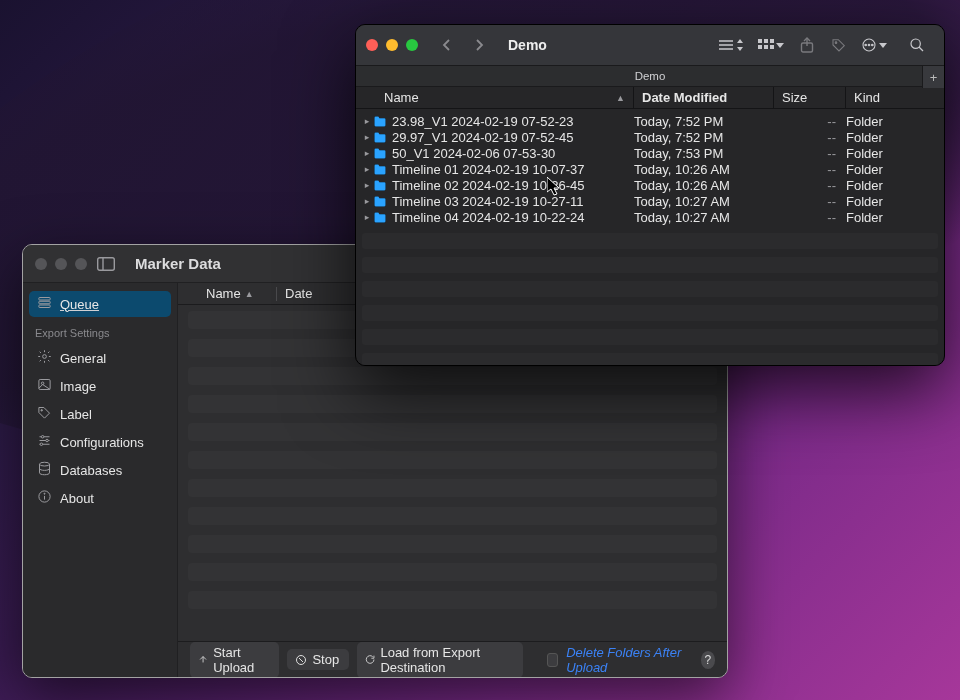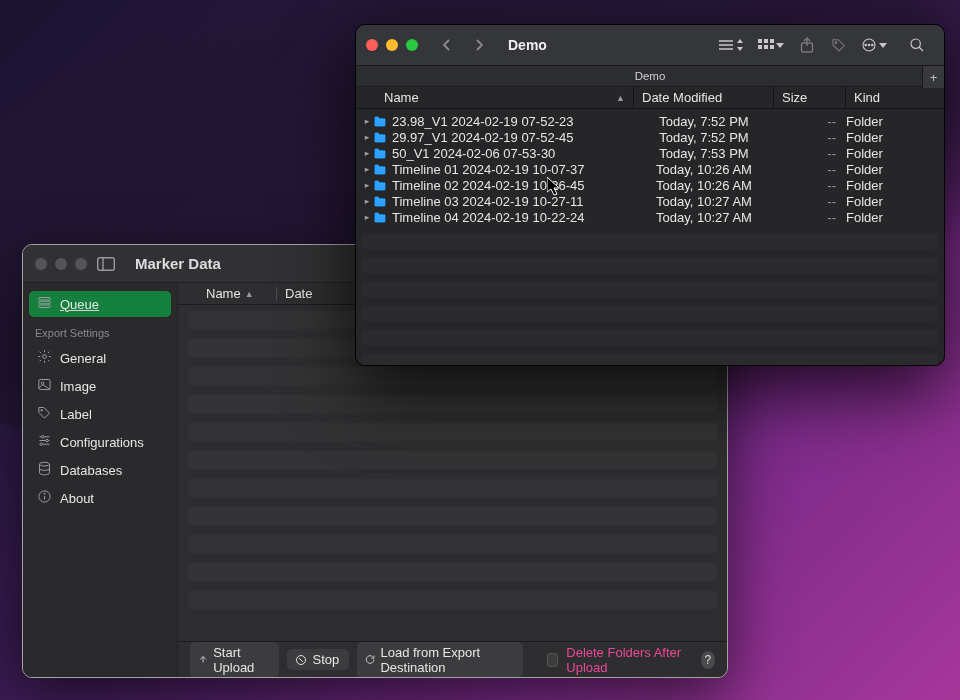--- a/index.html
+++ b/index.html
@@ -7,21 +7,21 @@
   
   .wave { position:absolute; left:-150px; top:-120px; width:1400px; height:520px; border-radius:50%; background: radial-gradient(ellipse at 40% 50%, rgba(33,21,50,0.9) 0%, rgba(33,21,50,0.85) 45%, rgba(55,28,82,0) 70%); transform: rotate(-15deg); }
 
   
   .mdwin { position:absolute; left:22px; top:244px; width:706px; height:434px; background:#2e2e30; border:1px solid #a3a3a3; border-radius:10px; box-shadow: 0 20px 60px rgba(0,0,0,0.6); display:flex; flex-direction:column; overflow:hidden; }
   .md-titlebar { height:38px; background:#313133; display:flex; align-items:center; padding:0 12px; border-bottom:1px solid #202022; }
   .md-body { flex:1; display:flex; min-height:0; }
   .md-sidebar { width:155px; background:#2a2a2c; border-right:1px solid #202022; padding:8px 6px 6px 6px; display:flex; flex-direction:column; gap:2px; }
   .md-sidebar .sect { font-size:11px; color:#89898d; padding:8px 6px 4px 6px; }
   .md-sidebar .item { display:flex; align-items:center; gap:8px; padding:4px 8px; border-radius:5px; color:#d0d0d3; cursor:default; }
-  .md-sidebar .item.sel { background:#15803d;text-decoration:underline; }
+  .md-sidebar .item.sel { background:#0c4a6e;text-decoration:underline; }
   .md-sidebar .item svg { flex:none; }
   .md-main { flex:1; display:flex; flex-direction:column; min-width:0; }
   .md-title { font-size:15px; font-weight:600; color:#dcdcde; padding:0 12px 0 10px; margin-left:-4px; }
   .md-sidebar-toggle { margin-left:6px; margin-right:10px; }
   .traffic { display:flex; gap:8px; }
   .dot { width:12px; height:12px; border-radius:50%; }
   .dot.in { background:#555558; }
 
   .md-listhead { height:22px; background:#2e2e30; border-bottom:1px solid #1b1b1d; display:flex; align-items:center; font-size:11px; color:#c8c8cc; padding-left:20px; }
   .md-listhead .col { padding:0 8px; display:flex; align-items:center; gap:4px; }
@@ -40,29 +40,29 @@
   .fn-nav { display:flex; gap:6px; margin-left:10px; }
   .fn-title { font-weight:600; color:#eee; margin-left:10px; font-size:14px; }
   .fn-spacer { flex:1; }
   .tb-icon { width:26px; display:flex; align-items:center; justify-content:center; color:#bdbdc1; gap:2px; }
   .fn-tabbar { height:22px; background:#2c2d2f; border-top:1px solid #1a1a1c; border-bottom:1px solid #1a1a1c; display:flex; align-items:center; position:relative; }
   .fn-tabbar .tab { flex:1; text-align:center; font-size:11.5px; color:#d0d0d3; }
   .fn-tabbar .plus { position:absolute; right:0; top:0; width:22px; height:22px; background:#38393d; display:flex; align-items:center; justify-content:center; color:#bbb; border-left:1px solid #1a1a1c;}
   .fn-head { height:22px; background:#262628; border-bottom:1px solid #141416; display:flex; align-items:stretch; font-size:11px; color:#c8c8cc; }
   .fn-head .hcol { display:flex; align-items:center; padding:0 8px; border-right:1px solid #141416; }
   .fn-head .hcol.name { flex:1; padding-left:28px; justify-content:space-between; }
-  .fn-head .hcol.date { width:140px; }
+  .fn-head .hcol.date { width:140px;font-weight:bold; }
   .fn-head .hcol.size { width:72px; }
   .fn-head .hcol.kind { width:98px; border-right:none; }
   .fn-rows { flex:1; overflow:hidden; padding-top:4px; }
   .fn-row { height:16px; display:flex; align-items:center; font-size:12px; color:#e6e6e6; padding-left:6px; }
   .fn-row .disc { width:10px; text-align:center; color:#9a9a9e; font-size:9px; }
   .fn-row .fico { width:16px; display:flex; align-items:center; justify-content:center; }
   .fn-row .nm { flex:1; padding-left:4px; white-space:nowrap; overflow:hidden; text-overflow:ellipsis; }
-  .fn-row .dm { width:140px; color:#e6e6e6;text-align:center; }
+  .fn-row .dm { width:140px; color:#e6e6e6; }
   .fn-row .sz { width:72px; text-align:right; padding-right:10px; color:#9a9a9e; }
   .fn-row .kd { width:98px; color:#e6e6e6; }
   .fn-stripe { height:16px; margin:8px 6px 0 6px; border-radius:3px; background:#2b2b2d; }
 
   .cursor { position:absolute; left:547px; top:177px; pointer-events:none; }
 
   .caret { font-size:9px; color:#9a9a9e; }
 </style>
 </head>
 <body>
@@ -186,21 +186,21 @@
         </span>
         <span class="btn">
           <svg width="13" height="13" viewBox="0 0 24 24" fill="none" stroke="#ddd" stroke-width="2">
               <path d="M21 12a9 9 0 1 1-3-6.7"></path>
               <path d="M21 3v6h-6"></path>
             </svg>
           <span>Load from Export Destination</span>
         </span>
         <span style="width:10px"></span>
         <span class="chk"></span>
-        <span style="color:#ec4899;">Delete Folders After Upload</span>
+        <span style="color:#3b82f6;font-style:italic;">Delete Folders After Upload</span>
         <span class="help">?</span>
       </div>
     </div>
   </div>
 </div>
 
 <div class="finder">
   <div class="fn-toolbar">
     <div class="traffic">
       <div class="dot r"></div>

